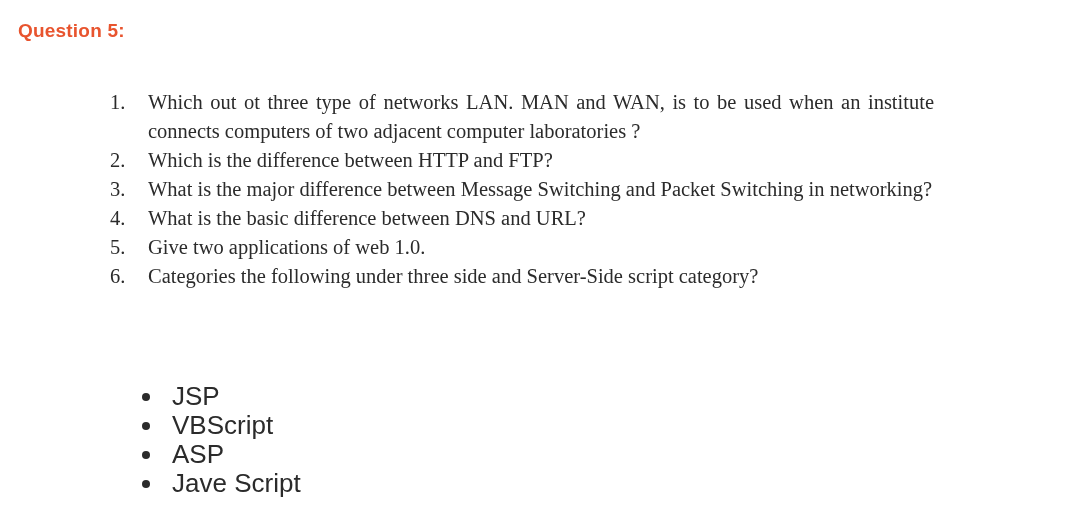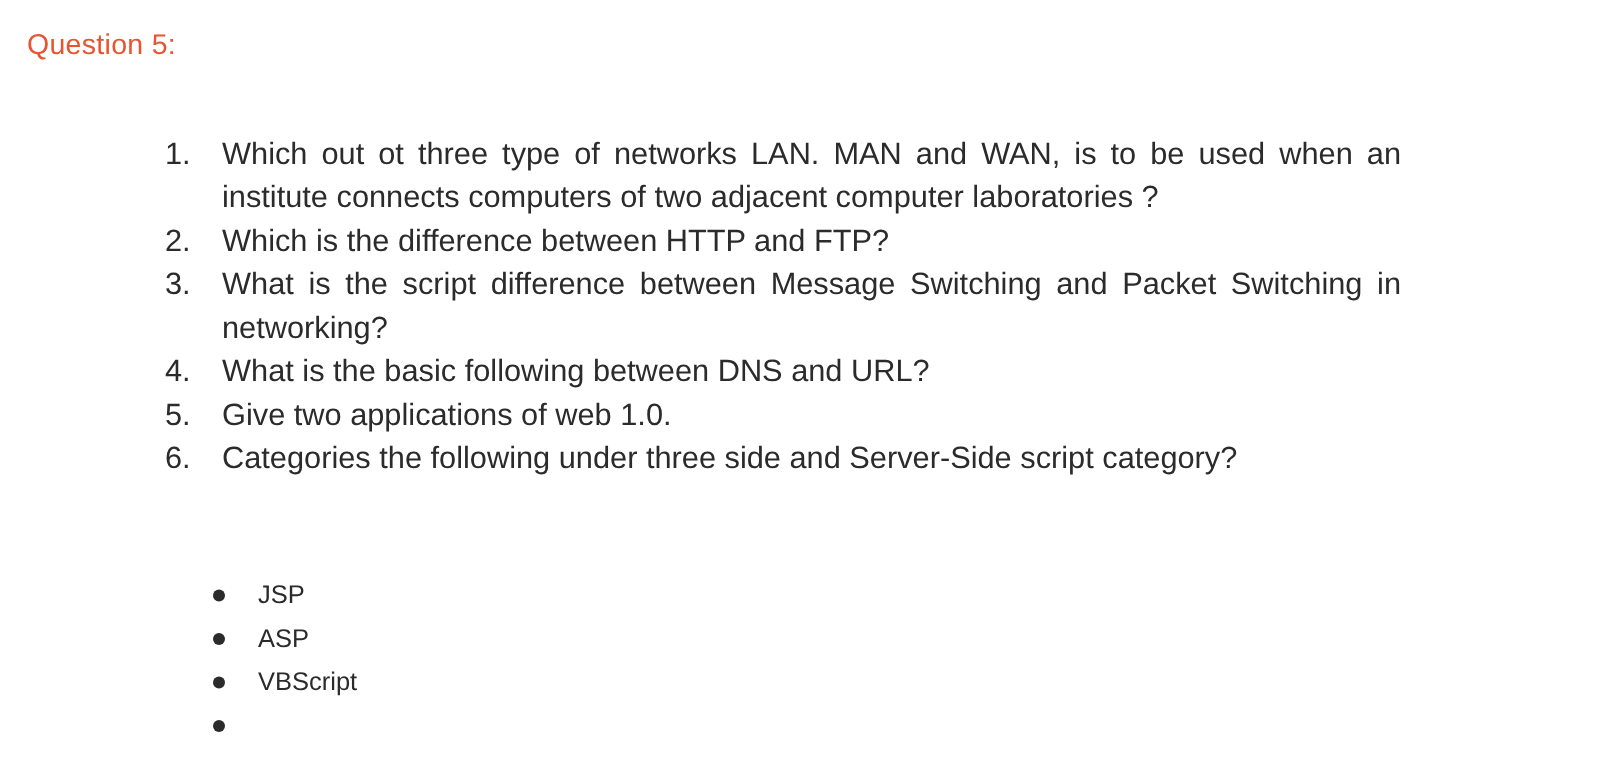--- a/index.html
+++ b/index.html
@@ -19,39 +19,40 @@
     position: absolute;
     inset: 0;
     background: #ffffff;
   }
 
   .question-heading {
     position: absolute;
     left: 18px;
     top: 20px;
     font-size: 19px;
-    font-weight: normal;
+    font-weight: bold;
     color: #e8542e;
     letter-spacing: 0.2px;
     line-height: 1.2;
     white-space: nowrap;
   }
 
   .question-body {
     position: absolute;
     left: 110px;
     top: 88px;
     width: 824px;
   }
 
   ol.q-list {
     list-style: none;
     margin: 0;
     padding: 0;
     counter-reset: qitem;
+    font-family: Liberation Serif, serif;
   }
 
   ol.q-list > li.q-item {
     position: relative;
     counter-increment: qitem;
     padding-left: 38px;
     margin: 0 0 0 0;
     color: #2b2b2b;
     font-size: 20.5px;
     line-height: 29px;
@@ -82,21 +83,21 @@
     padding: 0;
     position: absolute;
     left: 142px;
     top: 382px;
     width: 400px;
   }
 
   ul.sub-list > li.sub-item {
     position: relative;
     padding-left: 30px;
-    font-size: 17px;
+    font-size: 26px;
     line-height: 29px;
     color: #2b2b2b;
     text-align: left;
   }
 
   ul.sub-list > li.sub-item .bullet-dot {
     position: absolute;
     left: 0;
     top: 11px;
     width: 8px;
@@ -115,45 +116,46 @@
 
   <div class="question-body">
     <ol class="q-list">
       <li class="q-item">
         <span class="q-text">Which out ot three type of networks LAN. MAN and WAN, is to be used when an institute connects computers of two adjacent computer laboratories ?</span>
       </li>
       <li class="q-item">
         <span class="q-text">Which is the difference between HTTP and FTP?</span>
       </li>
       <li class="q-item">
-        <span class="q-text">What is the script difference between Message Switching and Packet Switching in networking?</span>
+        <span class="q-text">What is the major difference between Message Switching and Packet Switching in networking?</span>
       </li>
       <li class="q-item">
-        <span class="q-text">What is the basic following between DNS and URL?</span>
+        <span class="q-text">What is the basic difference between DNS and URL?</span>
       </li>
       <li class="q-item">
         <span class="q-text">Give two applications of web 1.0.</span>
       </li>
       <li class="q-item">
         <span class="q-text">Categories the following under three side and Server-Side script category?</span>
       </li>
     </ol>
   </div>
 
   <ul class="sub-list">
     <li class="sub-item">
       <span class="bullet-dot"></span>
       <span>JSP</span>
     </li>
     <li class="sub-item">
       <span class="bullet-dot"></span>
+      <span>VBScript</span>
+    </li>
+    <li class="sub-item">
+      <span class="bullet-dot"></span>
       <span>ASP</span>
     </li>
     <li class="sub-item">
       <span class="bullet-dot"></span>
-      <span>VBScript</span>
-    </li>
-    <li class="sub-item">
-      <span class="bullet-dot"></span>
+      <span>Jave Script</span>
     </li>
   </ul>
 
 </div>
 
 </body></html>

